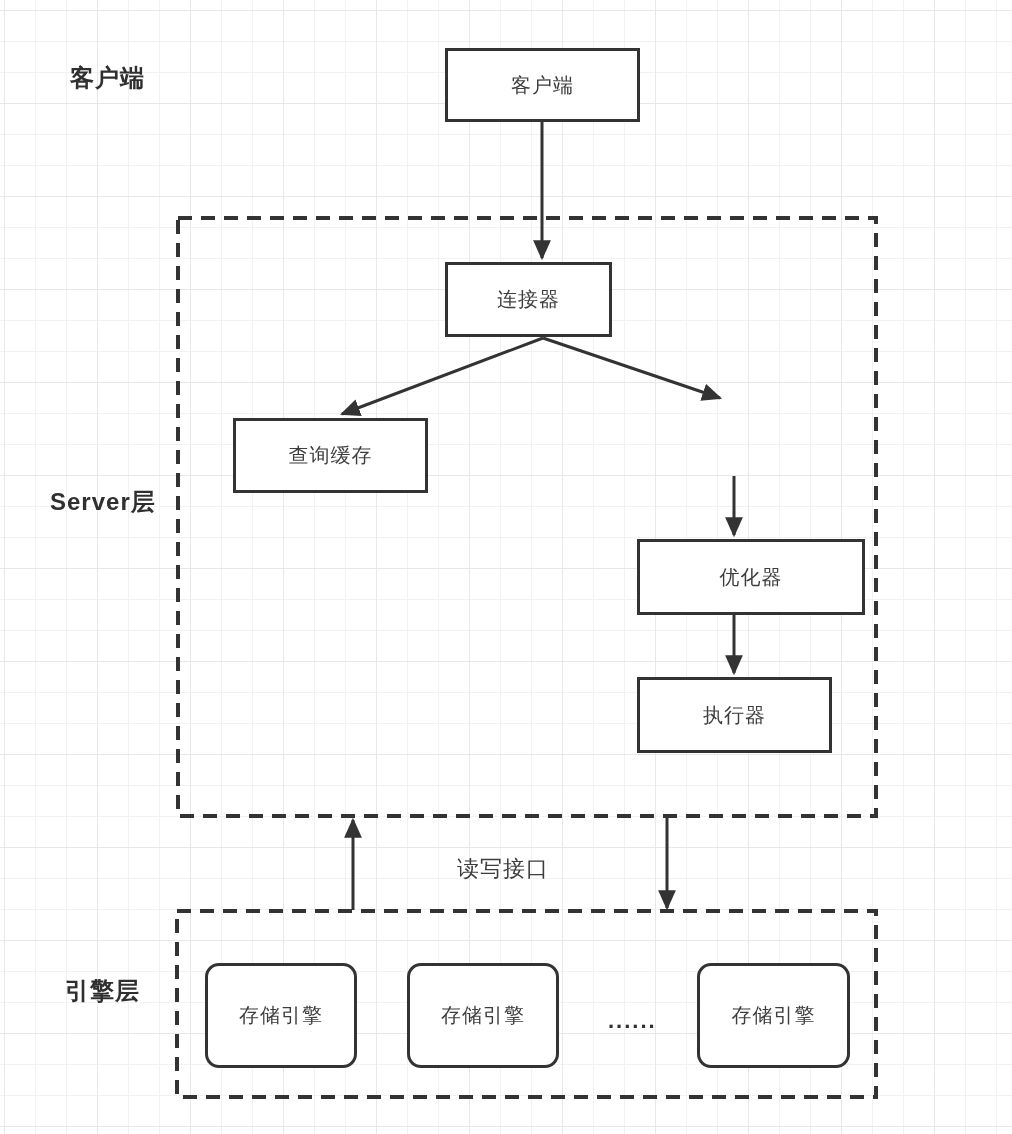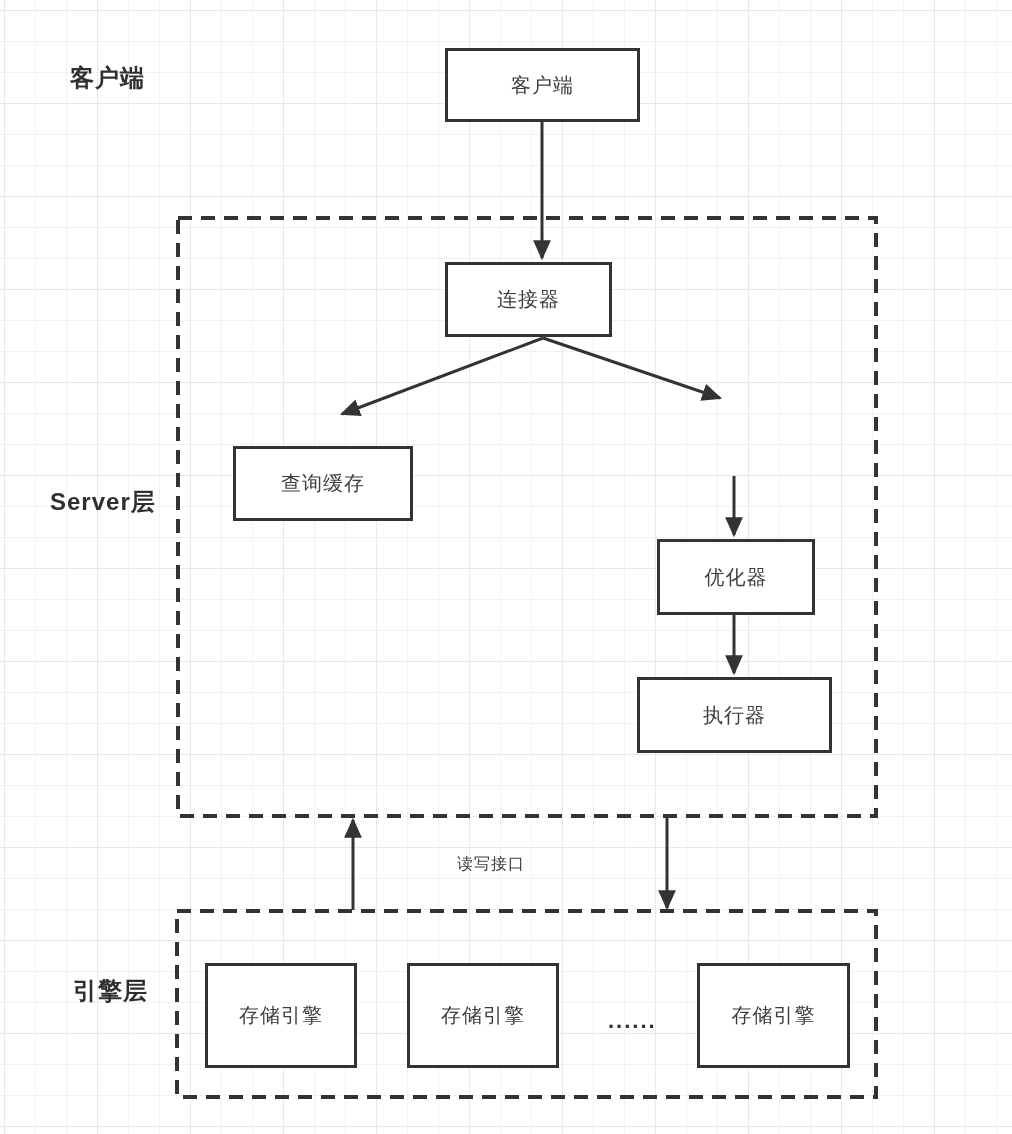--- a/index.html
+++ b/index.html
@@ -51,32 +51,32 @@
     position: absolute;
     background: var(--bg);
     border: 3px solid var(--line);
     display: flex;
     align-items: center;
     justify-content: center;
     font-size: 20px;
     color: var(--text);
     letter-spacing: 1px;
   }
-  .node.rounded { border-radius: 0; }
+  .node.rounded { border-radius: 14px; }
   .layer-label {
     position: absolute;
     font-size: 24px;
     font-weight: bold;
     color: var(--label-text);
     letter-spacing: 1px;
     white-space: nowrap;
   }
   .annotation {
     position: absolute;
-    font-size: 16px;
+    font-size: 22px;
     color: var(--text);
     letter-spacing: 1px;
     white-space: nowrap;
   }
   .ellipsis {
     position: absolute;
     font-size: 22px;
     font-weight: bold;
     color: var(--label-text);
     letter-spacing: 2px;
@@ -102,36 +102,36 @@
     <line class="edge" x1="543" y1="338" x2="342" y2="414" marker-end="url(#arrow)"></line>
     <line class="edge" x1="543" y1="338" x2="720" y2="398" marker-end="url(#arrow)"></line>
     <line class="edge" x1="734" y1="476" x2="734" y2="535" marker-end="url(#arrow)"></line>
     <line class="edge" x1="734" y1="615" x2="734" y2="673" marker-end="url(#arrow)"></line>
     <line class="edge" x1="353" y1="910" x2="353" y2="820" marker-end="url(#arrow)"></line>
     <line class="edge" x1="667" y1="816" x2="667" y2="908" marker-end="url(#arrow)"></line>
   </svg>
 
   <div class="layer-label" style="left:70px; top:62px;">客户端</div>
   <div class="layer-label" style="left:50px; top:486px;">Server层</div>
-  <div class="layer-label" style="left:73px; top:975px;">引擎层</div>
+  <div class="layer-label" style="left:65px; top:975px;">引擎层</div>
 
   <div class="node" style="left:445px; top:48px; width:195px; height:74px;">
     <span>客户端</span>
   </div>
 
   <div class="node" style="left:445px; top:262px; width:167px; height:75px;">
     <span>连接器</span>
   </div>
 
-  <div class="node" style="left:233px; top:418px; width:180px; height:75px;margin-top:28px;">
+  <div class="node" style="left:233px; top:418px; width:195px; height:75px;">
     <span>查询缓存</span>
   </div>
 
 
-  <div class="node" style="left:637px; top:539px; width:158px; height:76px;margin-left:20px;">
+  <div class="node" style="left:637px; top:539px; width:228px; height:76px;">
     <span>优化器</span>
   </div>
 
   <div class="node" style="left:637px; top:677px; width:195px; height:76px;align-items:center;">
     <span>执行器</span>
   </div>
 
   <div class="node rounded" style="left:205px; top:963px; width:152px; height:105px;">
     <span>存储引擎</span>
   </div>

